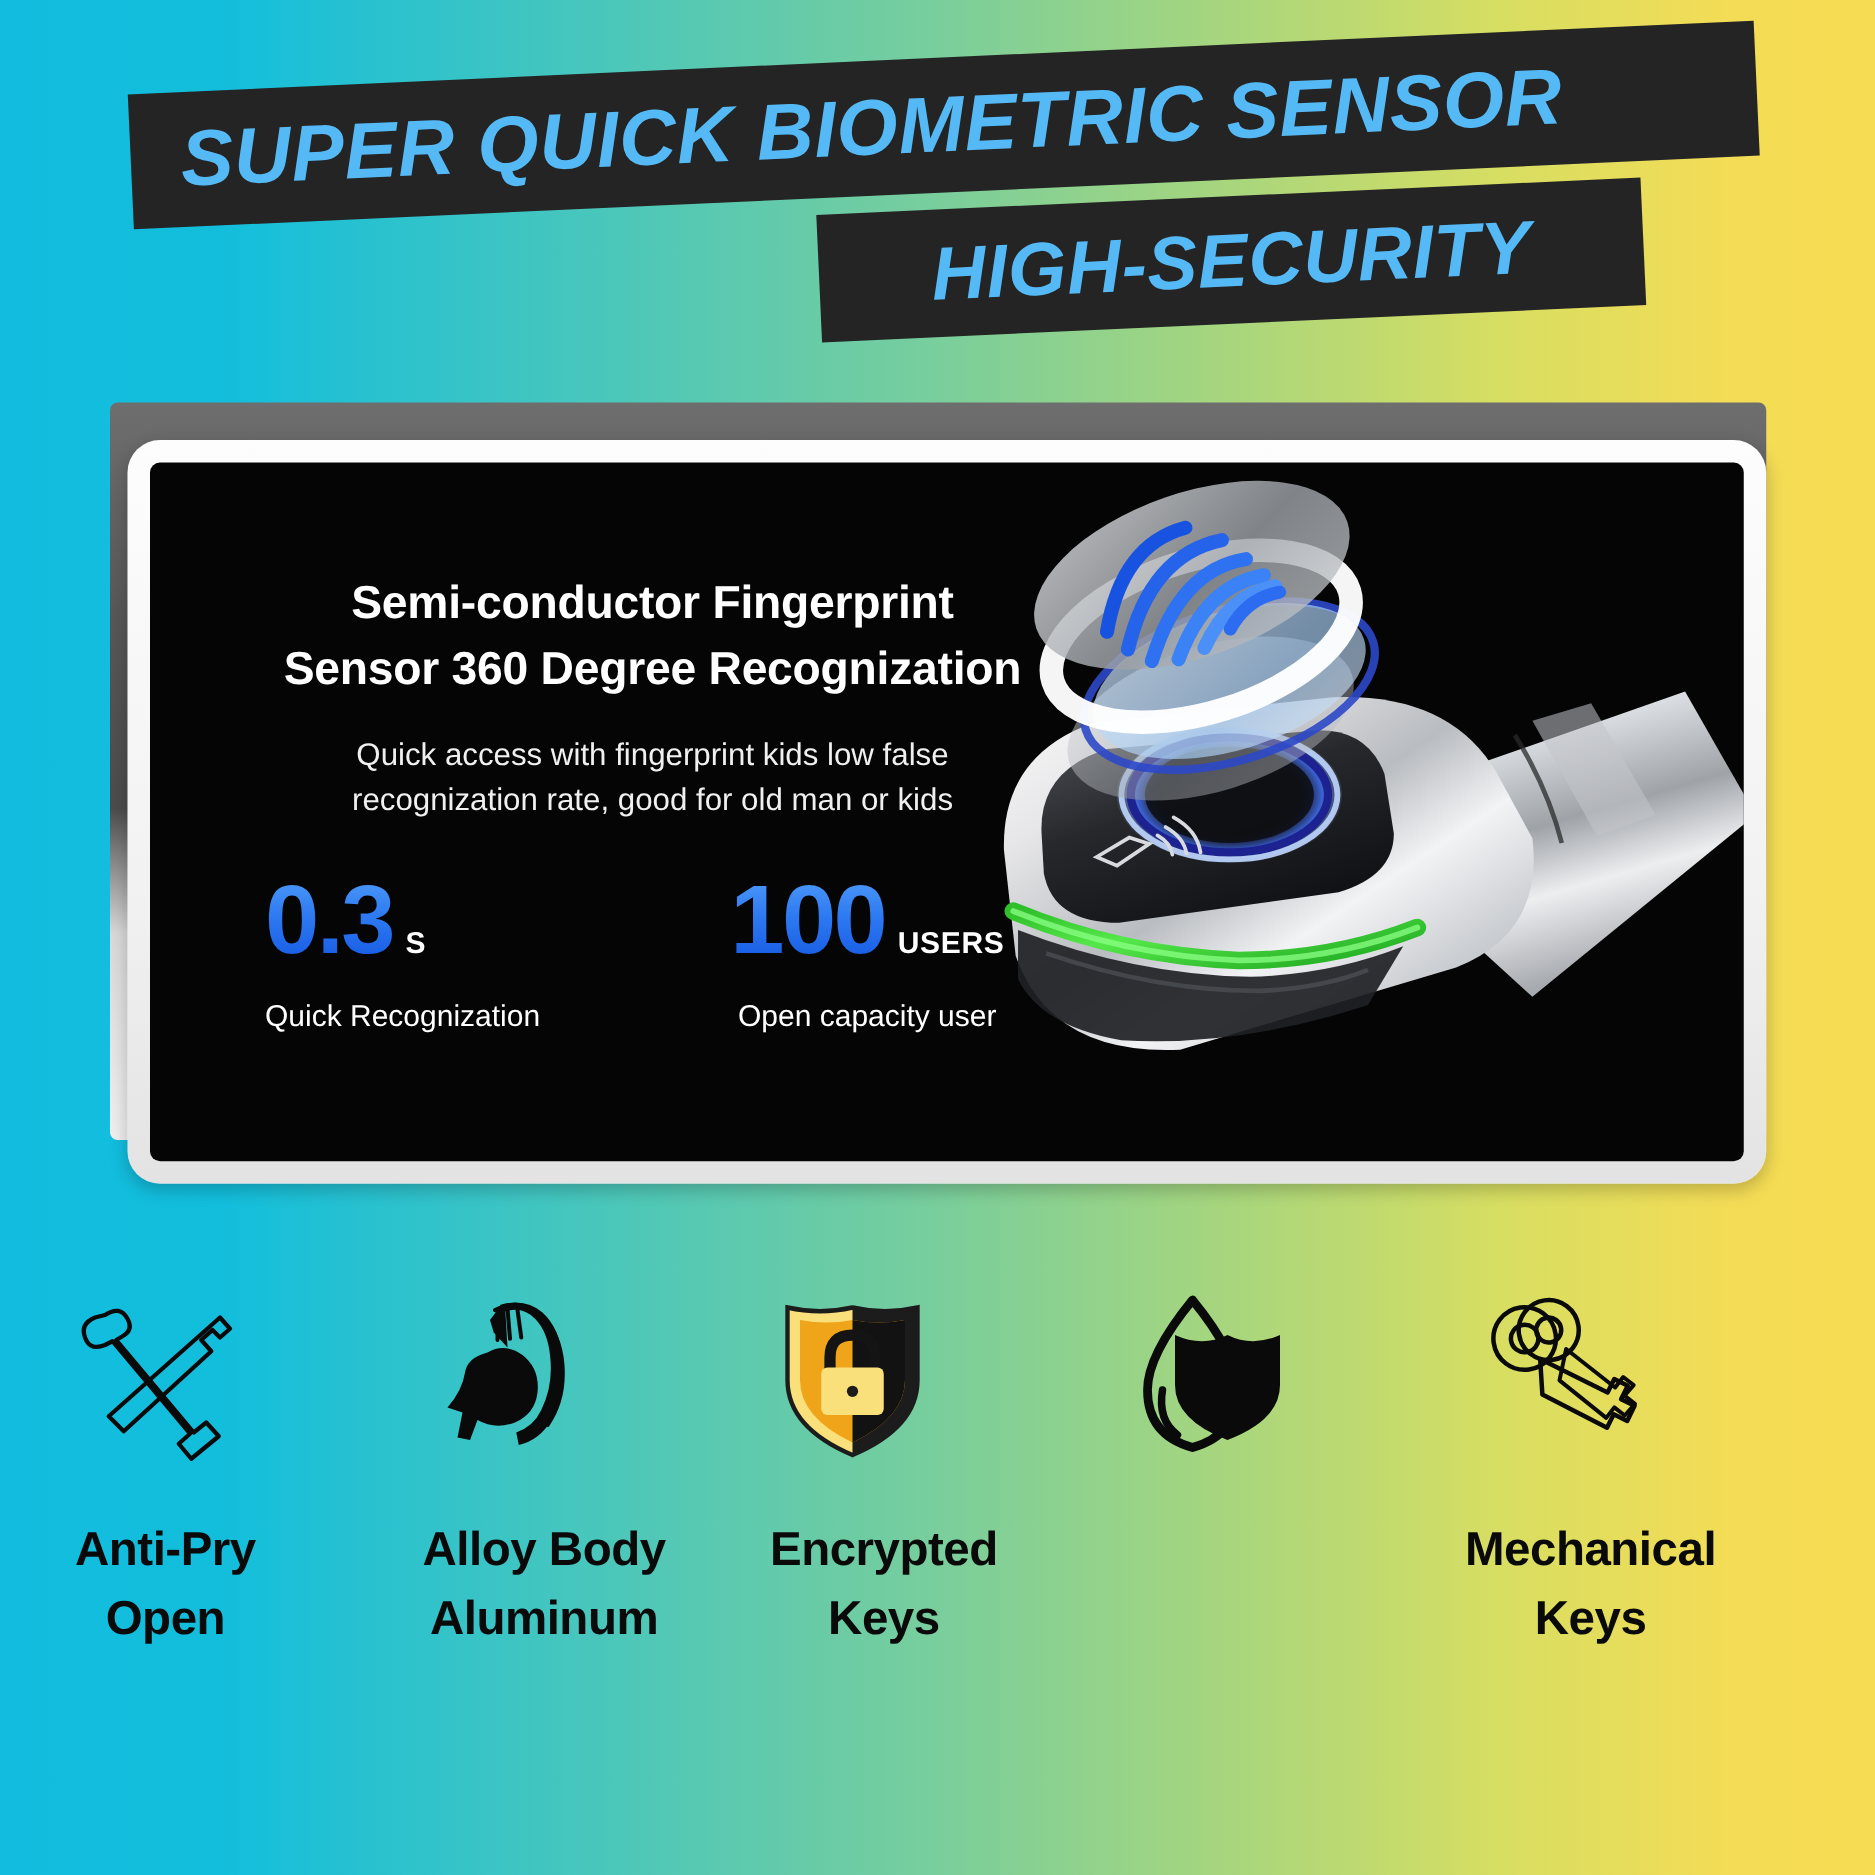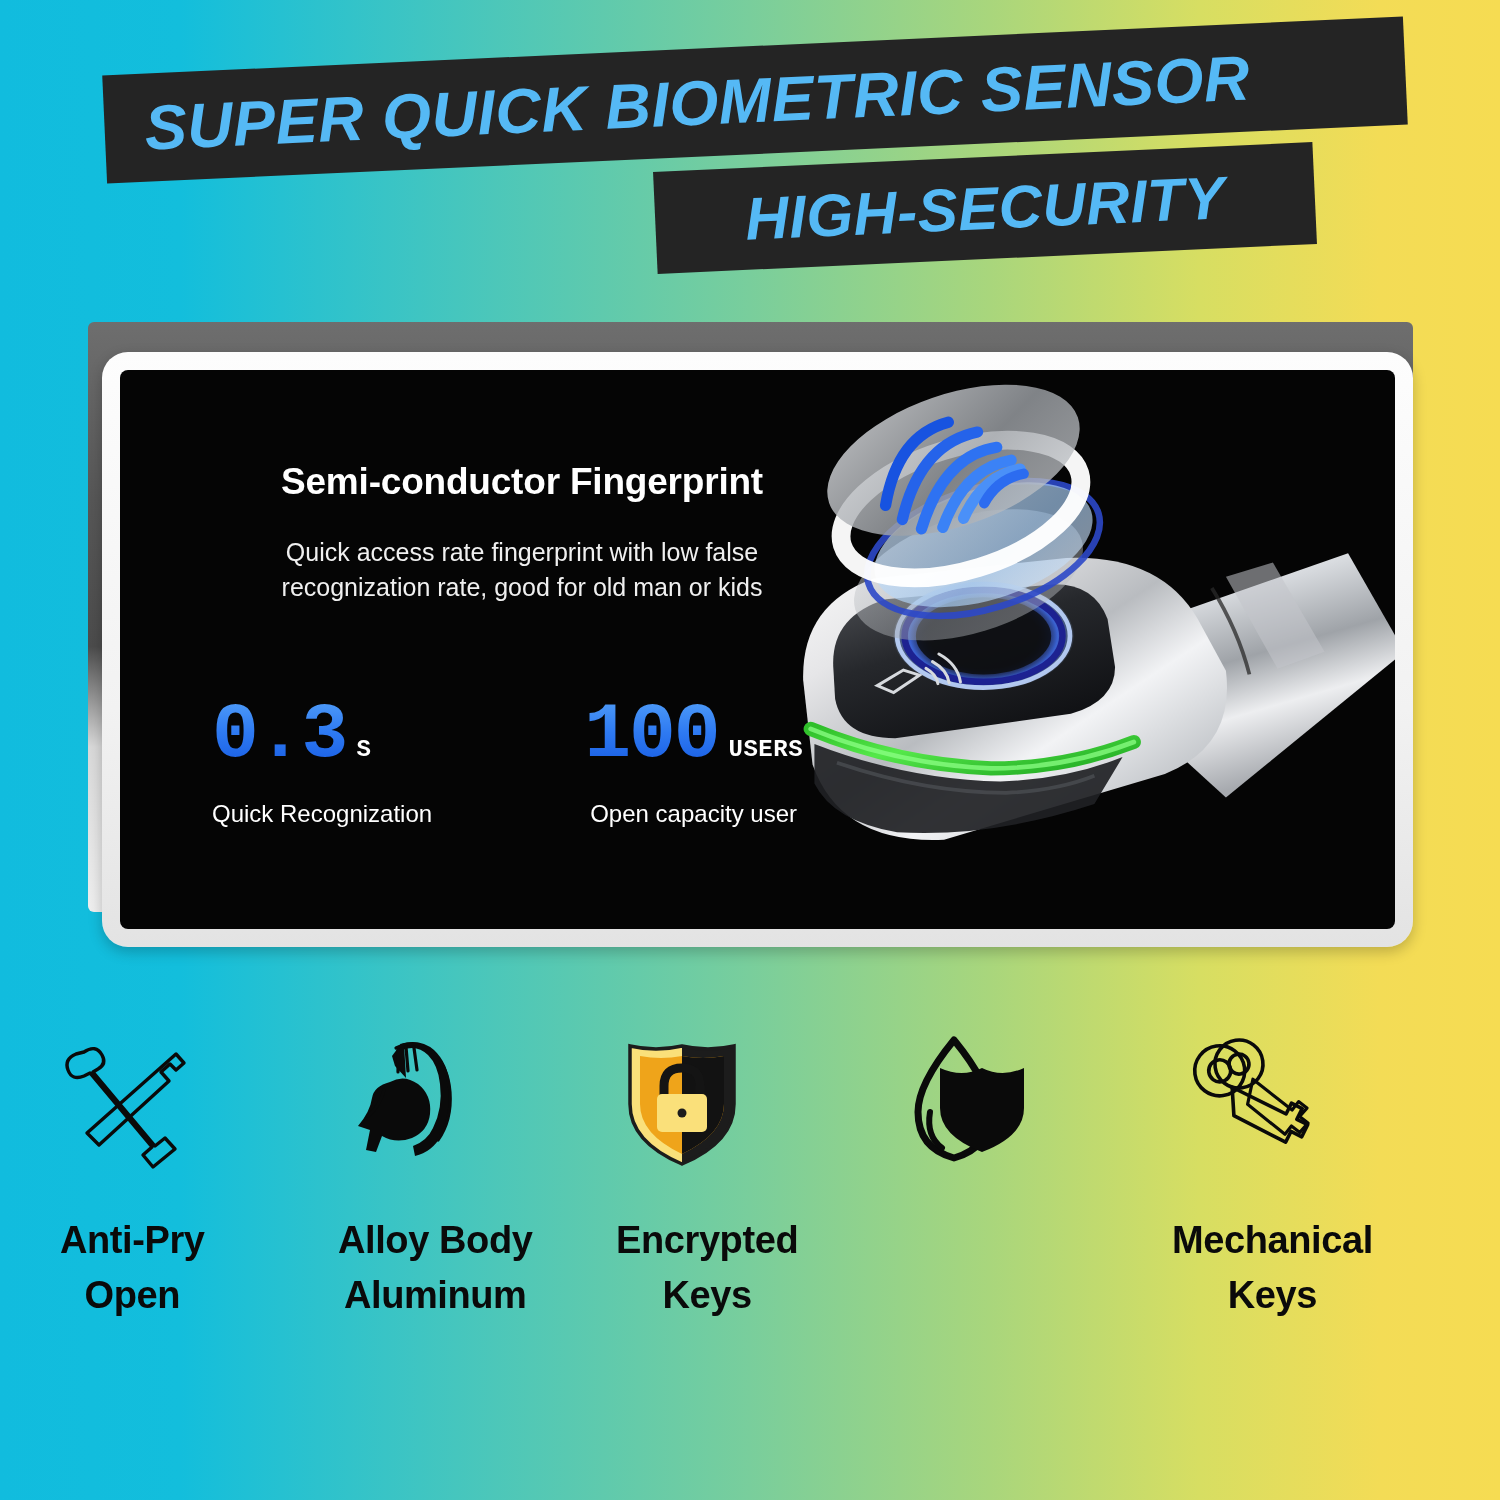--- a/index.html
+++ b/index.html
@@ -124,21 +124,20 @@
   .stats-row {
     position: absolute;
     left: 92px;
     top: 330px;
     display: flex;
     gap: 152px;
   }
   .stat-top {
     display: flex;
     align-items: baseline;
-    font-family: Liberation Mono, monospace;
   }
   .stat-num {
     font-size: 78px;
     font-weight: 700;
     line-height: 0.92;
     letter-spacing: -2px;
     background: linear-gradient(180deg, #4E9BF8 0%, #2E7AF2 45%, #1559E2 100%);
     -webkit-background-clip: text;
     background-clip: text;
     color: transparent;
@@ -315,23 +314,24 @@
                   <path d="M 196 150 q 22 -20 50 -16" stroke="#2C6CF0" stroke-width="11"></path>
                 </g>
               </g>
             </g>
           </svg>
         </div>
 
         <div class="screen-text">
           <div class="screen-title">
             <div>Semi-conductor Fingerprint</div>
+            <div>Sensor 360 Degree Recognization</div>
           </div>
           <div class="screen-sub">
-            <div>Quick access rate fingerprint with low false</div>
+            <div>Quick access with fingerprint kids low false</div>
             <div>recognization rate, good for old man or kids</div>
           </div>
         </div>
 
         <div class="stats-row">
           <div>
             <div class="stat-top">
               <span class="stat-num">0.3</span>
               <span class="stat-unit small">S</span>
             </div>

